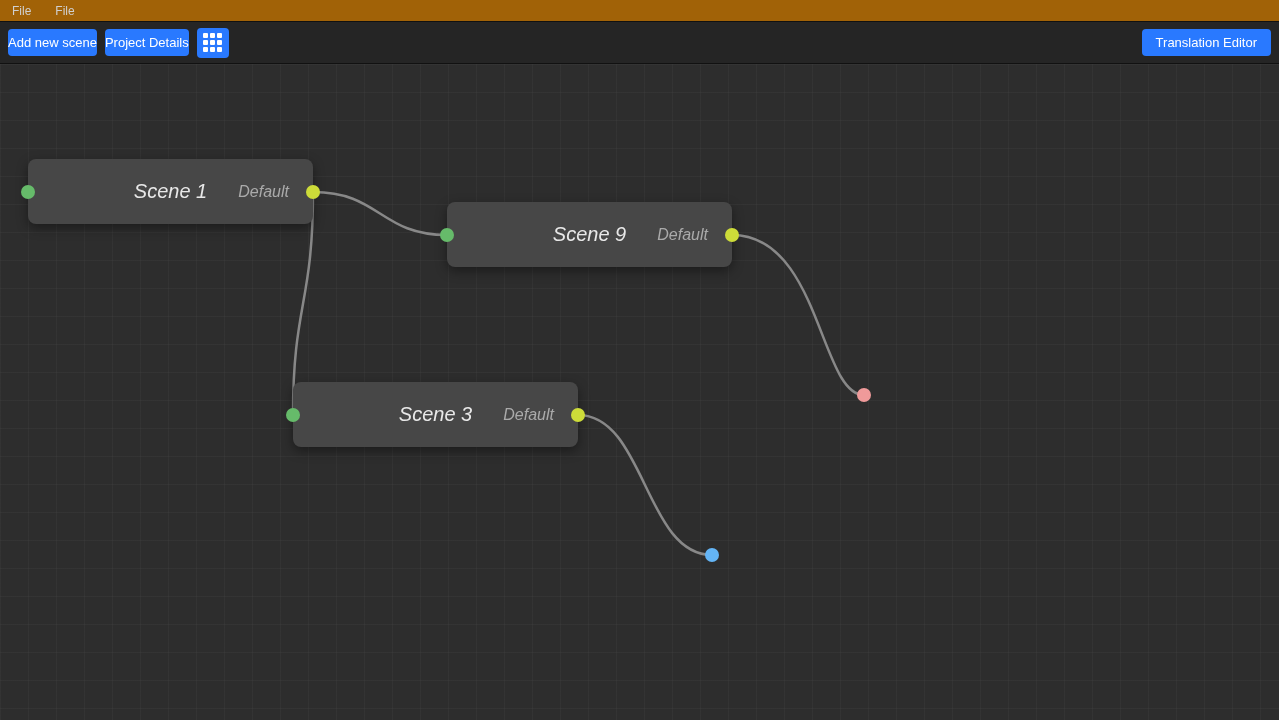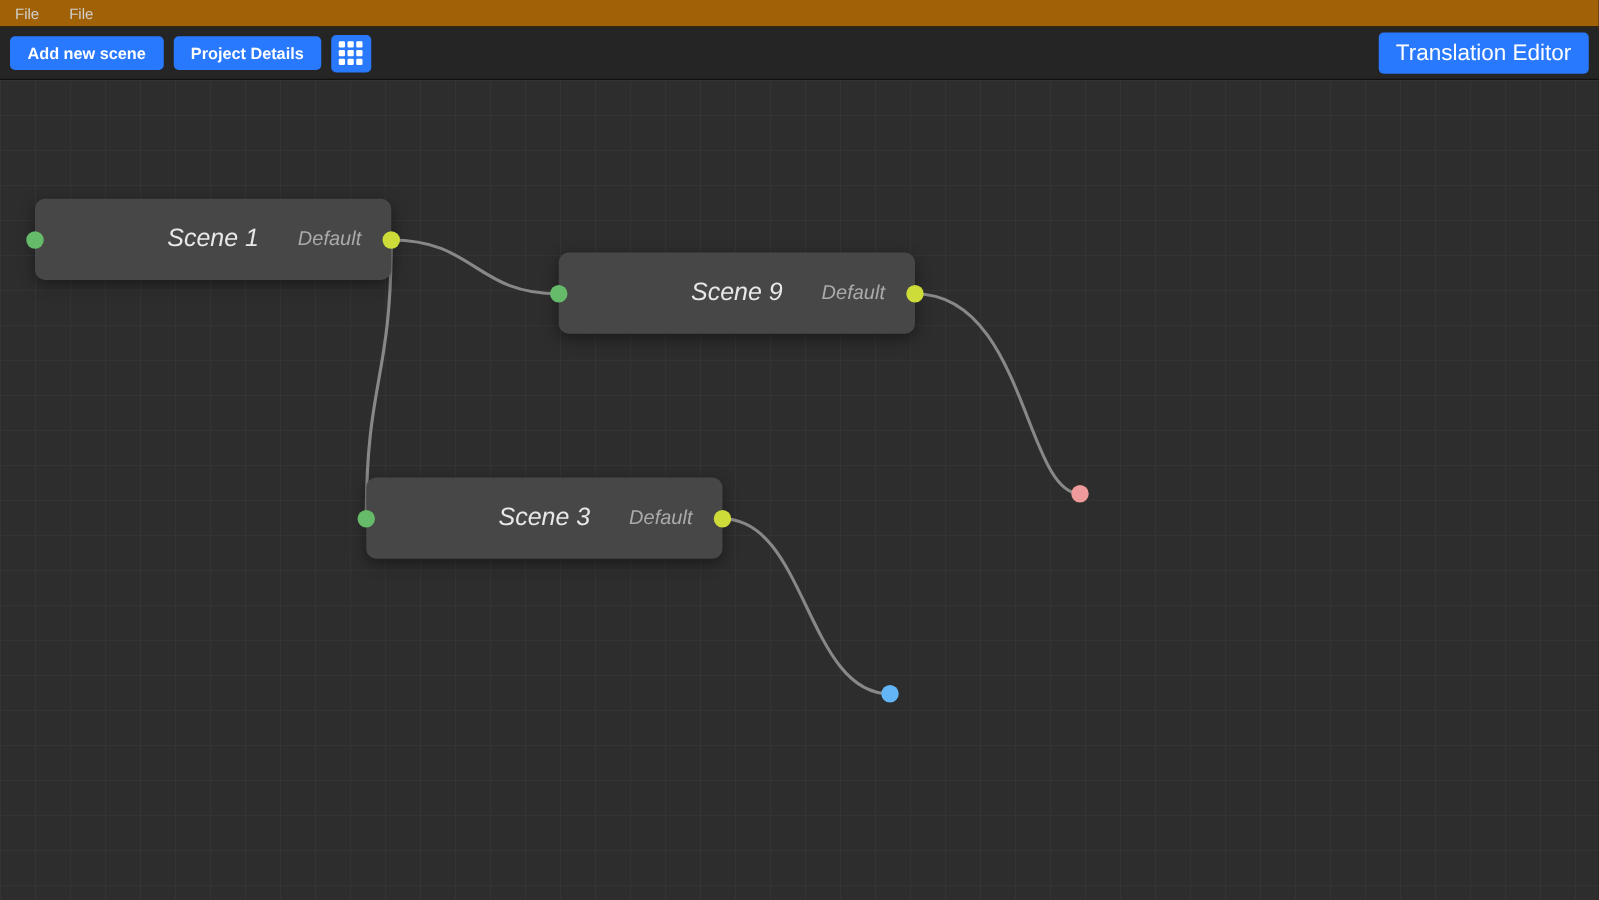--- a/index.html
+++ b/index.html
@@ -35,26 +35,26 @@
       display: flex;
       align-items: center;
       background: #252525;
       height: 42px;
       padding: 0 8px;
       gap: 8px;
       border-bottom: 1px solid #111;
     }
 
     .toolbar-btn {
-      padding: 6px 14px;
+      padding: 6px 0;
       border: none;
       border-radius: 4px;
       font-size: 13px;
       cursor: pointer;
-      font-weight: 700;
+      font-weight: 400;
     }
     .btn-blue {
       background: #2979ff;
       color: #fff;
     }
 
     .btn-grid {
       background: #2979ff;
       color: #fff;
       border: none;
@@ -68,21 +68,21 @@
       padding: 0;
     }
 
     .btn-translation {
       margin-left: auto;
       background: #2979ff;
       color: #fff;
       border: none;
       border-radius: 4px;
       padding: 6px 14px;
-      font-size: 18px;
+      font-size: 13px;
       cursor: pointer;
       font-weight: 500;
     }
 
     
     #canvas {
       position: relative;
       width: 1279px;
       height: calc(720px - 64px);
       background-color: #2d2d2d;

